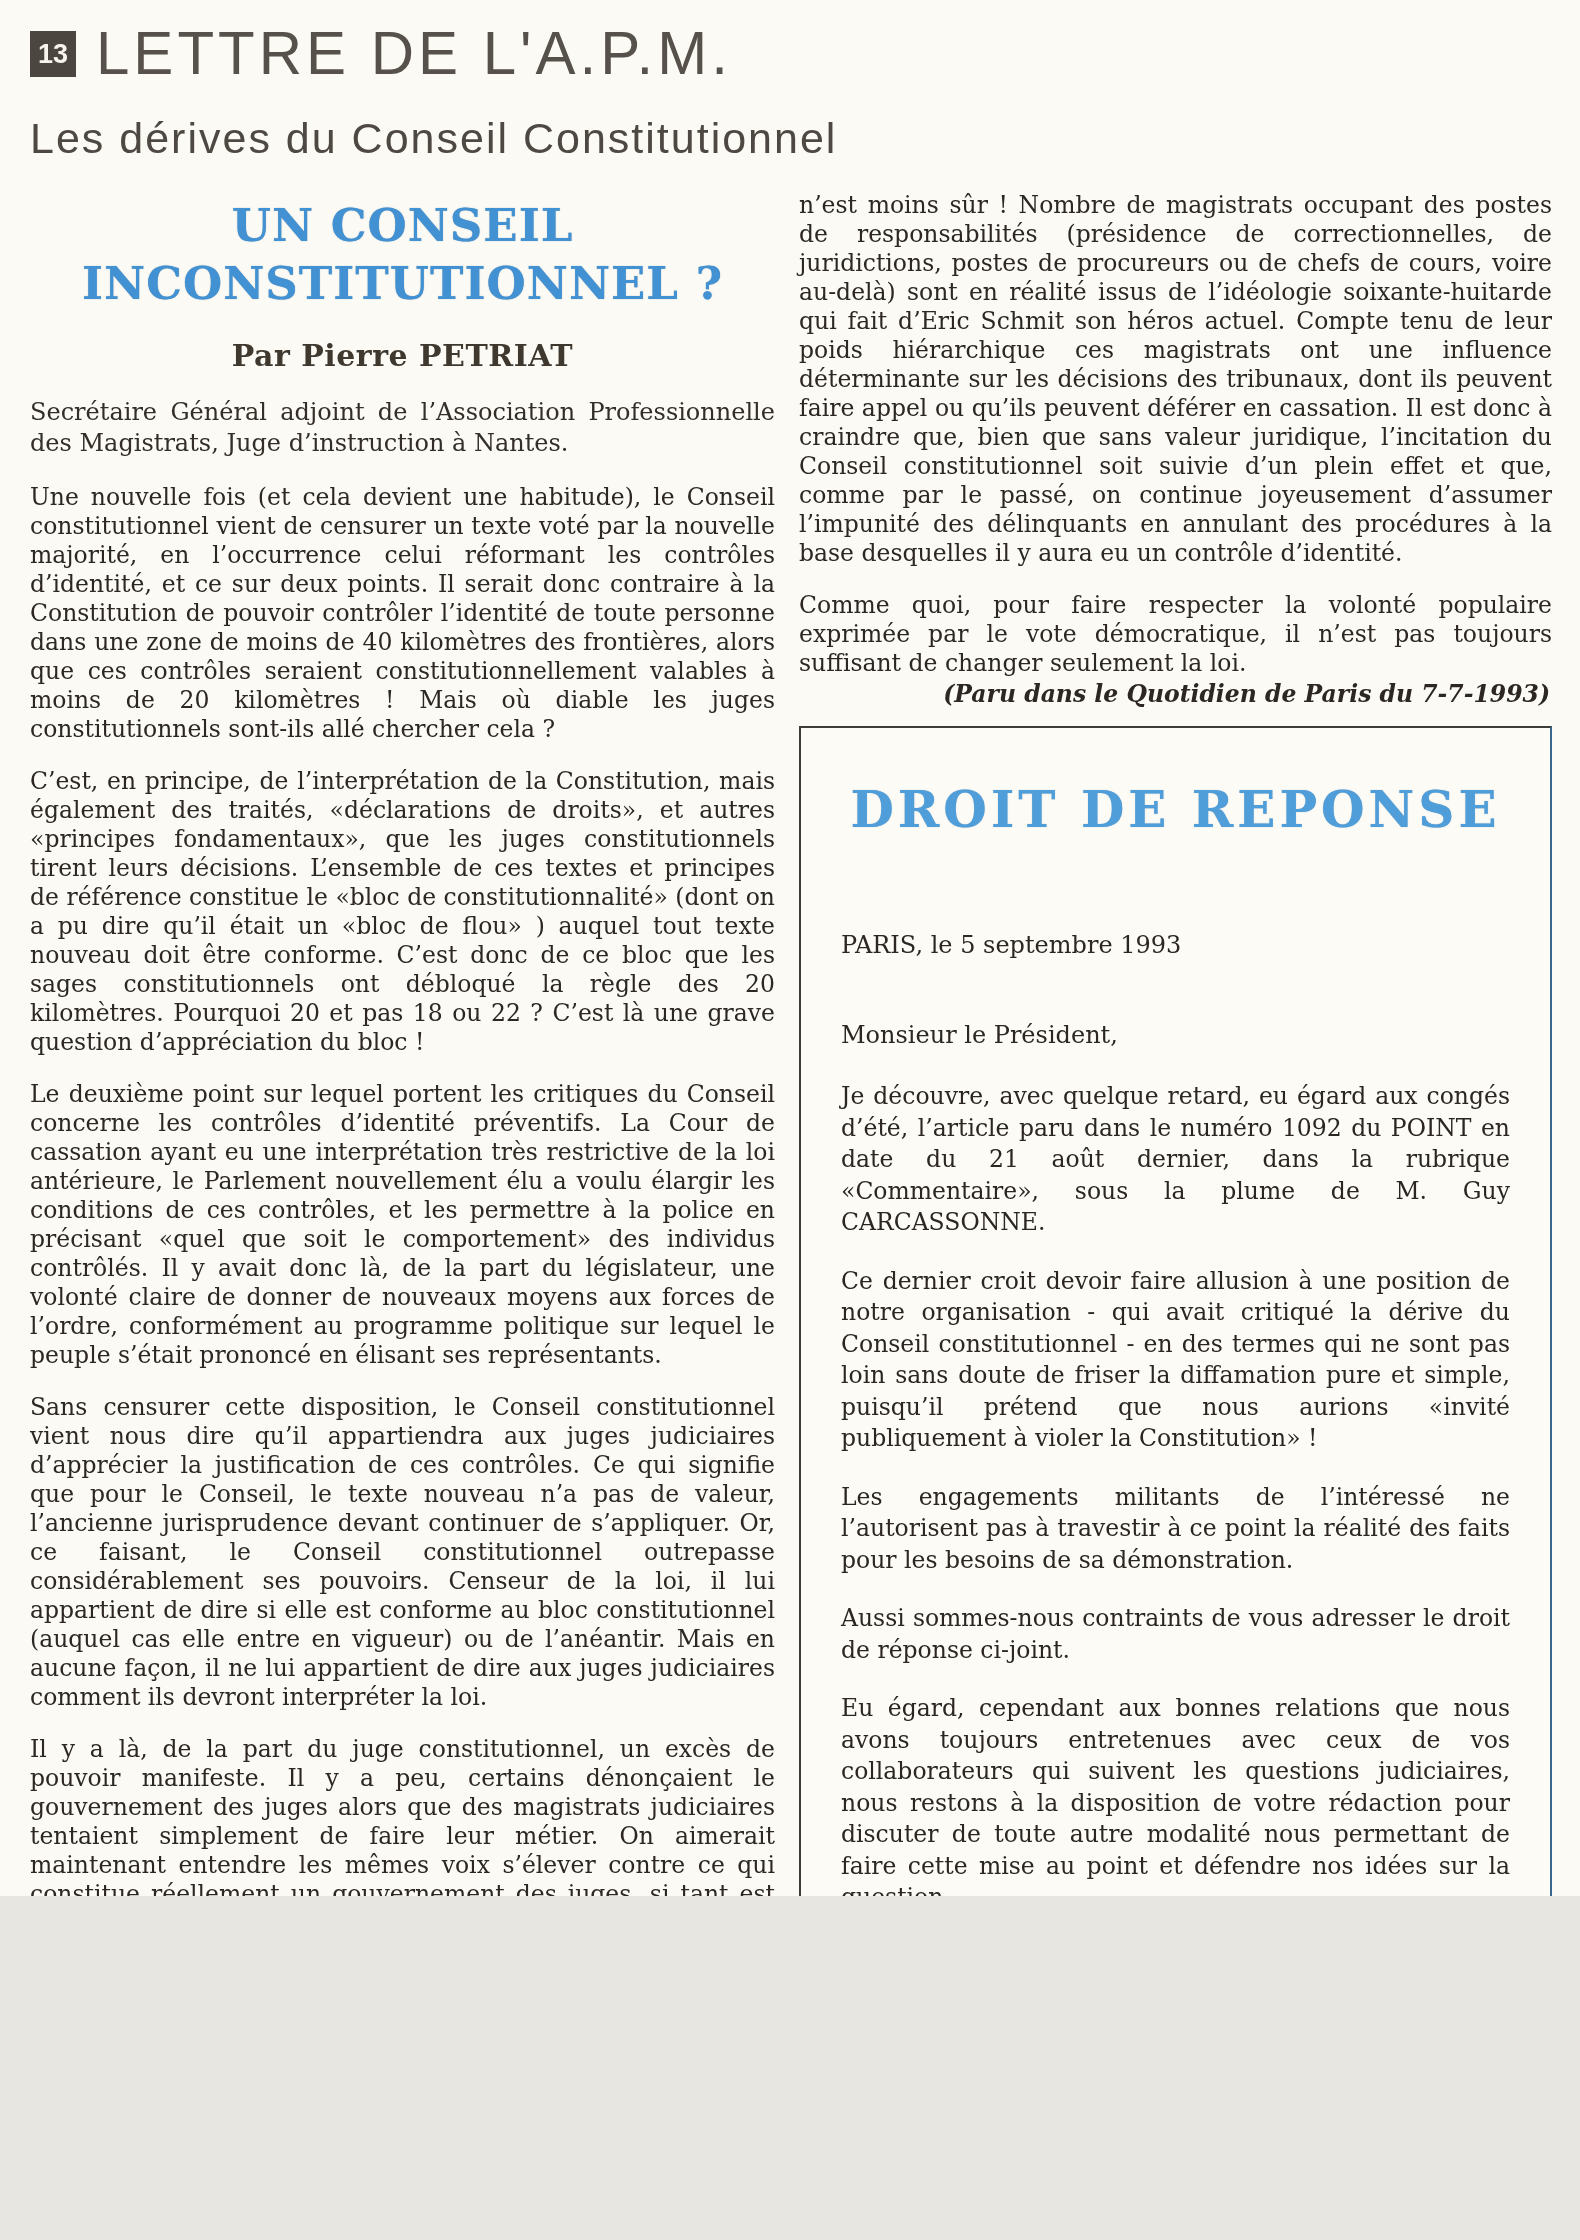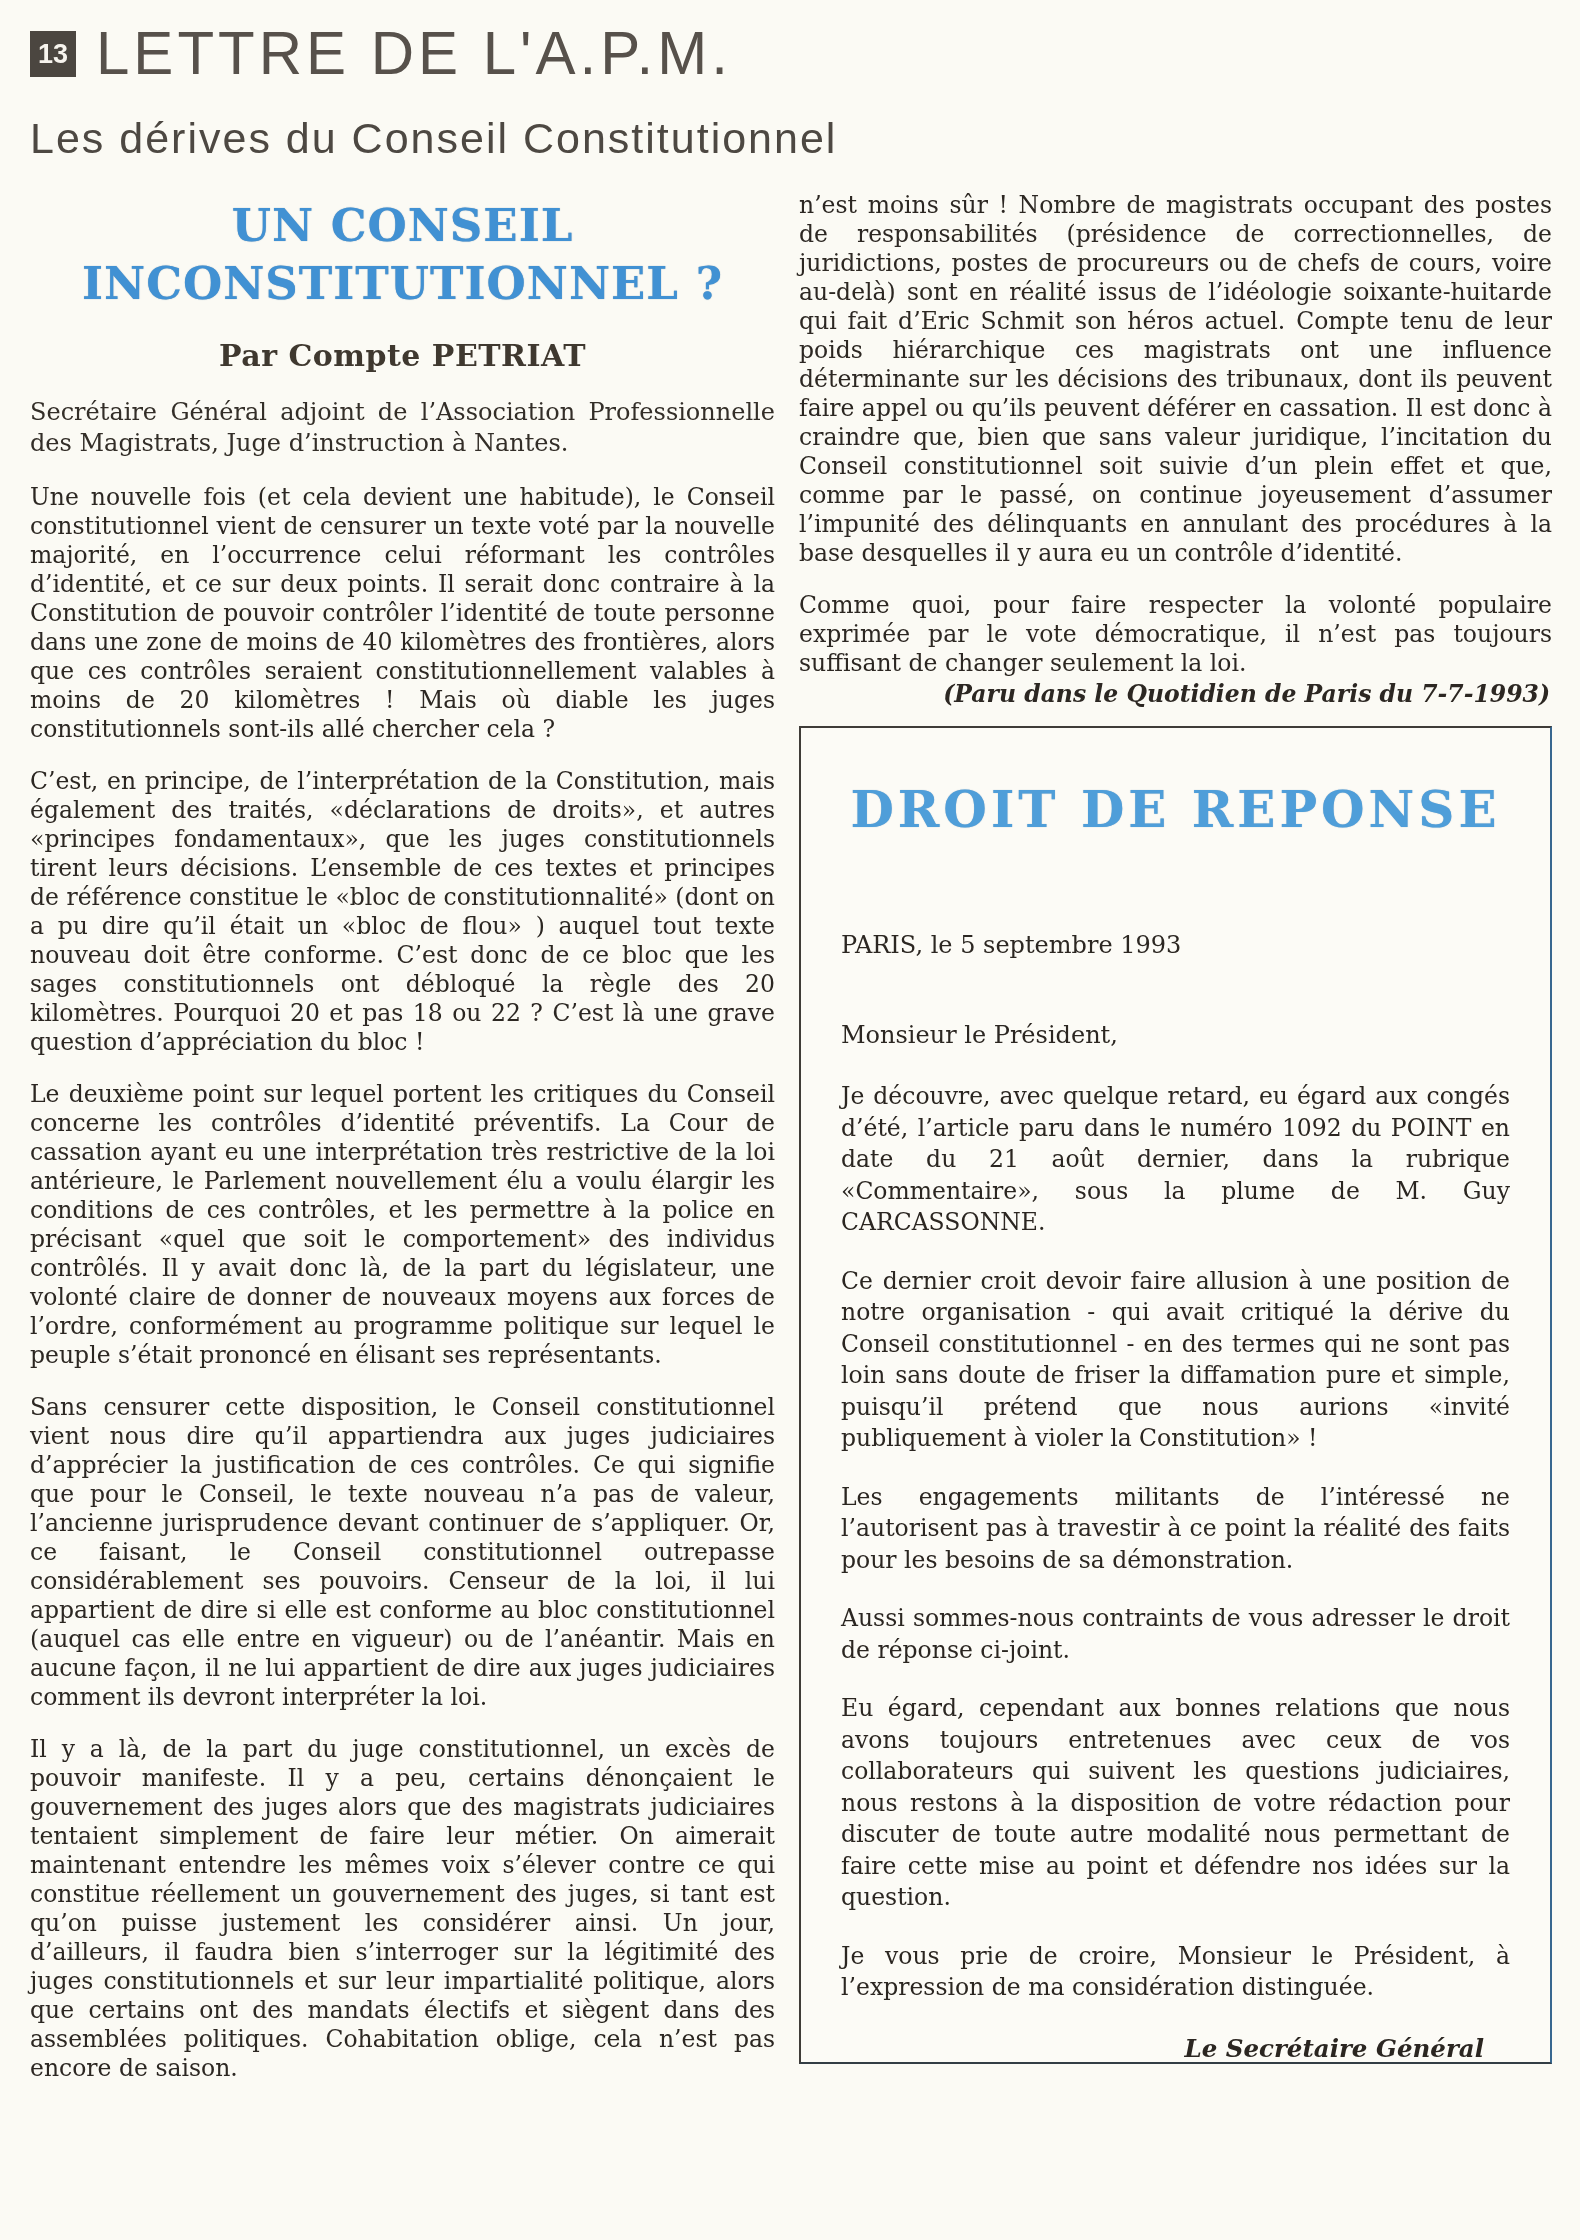--- a/index.html
+++ b/index.html
@@ -1,19 +1,19 @@
 <!DOCTYPE html>
 <html lang="fr"><head>
 <meta charset="utf-8">
 <style>
   html,body{margin:0;padding:0;}
   body{background:#e8e6e0;}
   .page{
     position:relative;
-    width:1580px;height:2240px;
+    width:1580px;height:1896px;
     margin:0 auto;
     background:#fbfaf4;
     overflow:hidden;
     box-sizing:border-box;
     padding:26px 28px 0 30px;
     font-family:"DejaVu Serif","Liberation Serif",serif;
     color:#2c2722;
   }
   
   .mast-row{display:flex;align-items:center;gap:20px;height:56px;}
@@ -98,21 +98,21 @@
     <h3 class="headline">Les dérives du Conseil Constitutionnel</h3>
   </header>
 
   <div class="columns">
 
     <section class="col-left">
       <div class="art-title">
         <div>UN CONSEIL</div>
         <div>INCONSTITUTIONNEL ?</div>
       </div>
-      <div class="byline">Par Compte PETRIAT</div>
+      <div class="byline">Par Pierre PETRIAT</div>
       <p class="author-role">Secrétaire Général adjoint de l’Association Professionnelle des Magistrats, Juge d’instruction à Nantes.</p>
       <div class="body">
           <p>Une nouvelle fois (et cela devient une habitude), le Conseil constitutionnel vient de censurer un texte voté par la nouvelle majorité, en l’occurrence celui réformant les contrôles d’identité, et ce sur deux points. Il serait donc contraire à la Constitution de pouvoir contrôler l’identité de toute personne dans une zone de moins de 40 kilomètres des frontières, alors que ces contrôles seraient constitutionnellement valables à moins de 20 kilomètres ! Mais où diable les juges constitutionnels sont-ils allé chercher cela ?</p>
           <p>C’est, en principe, de l’interprétation de la Constitution, mais également des traités, «déclarations de droits», et autres «principes fondamentaux», que les juges constitutionnels tirent leurs décisions. L’ensemble de ces textes et principes de référence constitue le «bloc de constitutionnalité» (dont on a pu dire qu’il était un «bloc de flou» ) auquel tout texte nouveau doit être conforme. C’est donc de ce bloc que les sages constitutionnels ont débloqué la règle des 20 kilomètres. Pourquoi 20 et pas 18 ou 22 ? C’est là une grave question d’appréciation du bloc !</p>
           <p>Le deuxième point sur lequel portent les critiques du Conseil concerne les contrôles d’identité préventifs. La Cour de cassation ayant eu une interprétation très restrictive de la loi antérieure, le Parlement nouvellement élu a voulu élargir les conditions de ces contrôles, et les permettre à la police en précisant «quel que soit le comportement» des individus contrôlés. Il y avait donc là, de la part du législateur, une volonté claire de donner de nouveaux moyens aux forces de l’ordre, conformément au programme politique sur lequel le peuple s’était prononcé en élisant ses représentants.</p>
           <p>Sans censurer cette disposition, le Conseil constitutionnel vient nous dire qu’il appartiendra aux juges judiciaires d’apprécier la justification de ces contrôles. Ce qui signifie que pour le Conseil, le texte nouveau n’a pas de valeur, l’ancienne jurisprudence devant continuer de s’appliquer. Or, ce faisant, le Conseil constitutionnel outrepasse considérablement ses pouvoirs. Censeur de la loi, il lui appartient de dire si elle est conforme au bloc constitutionnel (auquel cas elle entre en vigueur) ou de l’anéantir. Mais en aucune façon, il ne lui appartient de dire aux juges judiciaires comment ils devront interpréter la loi.</p>
           <p>Il y a là, de la part du juge constitutionnel, un excès de pouvoir manifeste. Il y a peu, certains dénonçaient le gouvernement des juges alors que des magistrats judiciaires tentaient simplement de faire leur métier. On aimerait maintenant entendre les mêmes voix s’élever contre ce qui constitue réellement un gouvernement des juges, si tant est qu’on puisse justement les considérer ainsi. Un jour, d’ailleurs, il faudra bien s’interroger sur la légitimité des juges constitutionnels et sur leur impartialité politique, alors que certains ont des mandats électifs et siègent dans des assemblées politiques. Cohabitation oblige, cela n’est pas encore de saison.</p>
         </div>
     </section>
 

